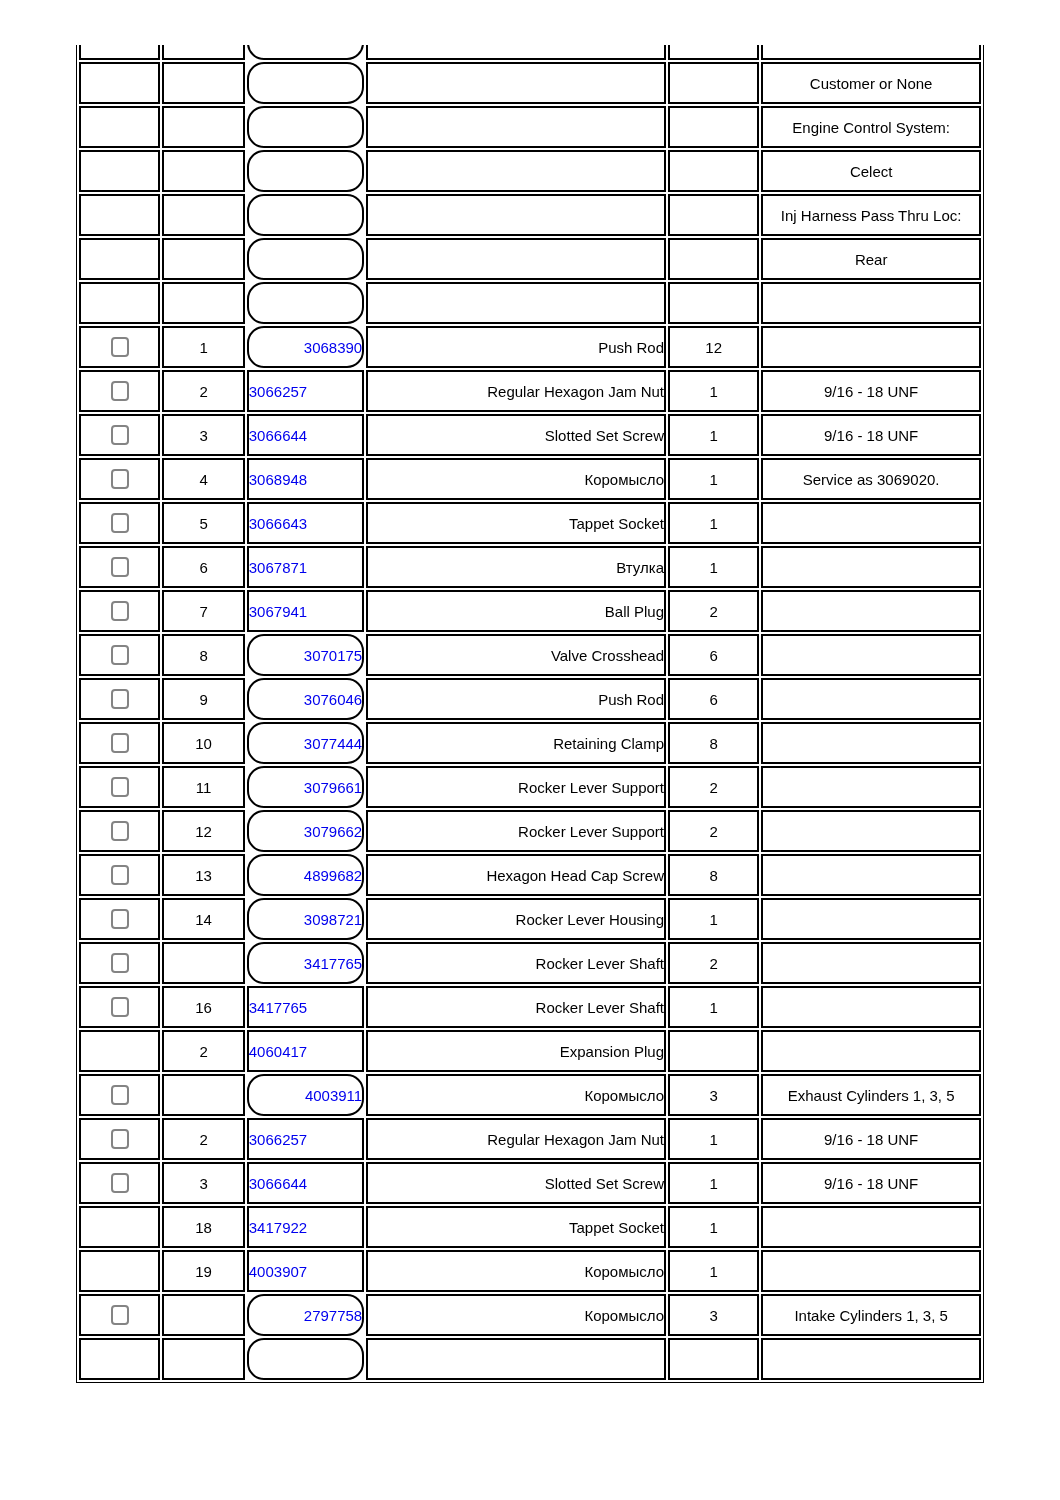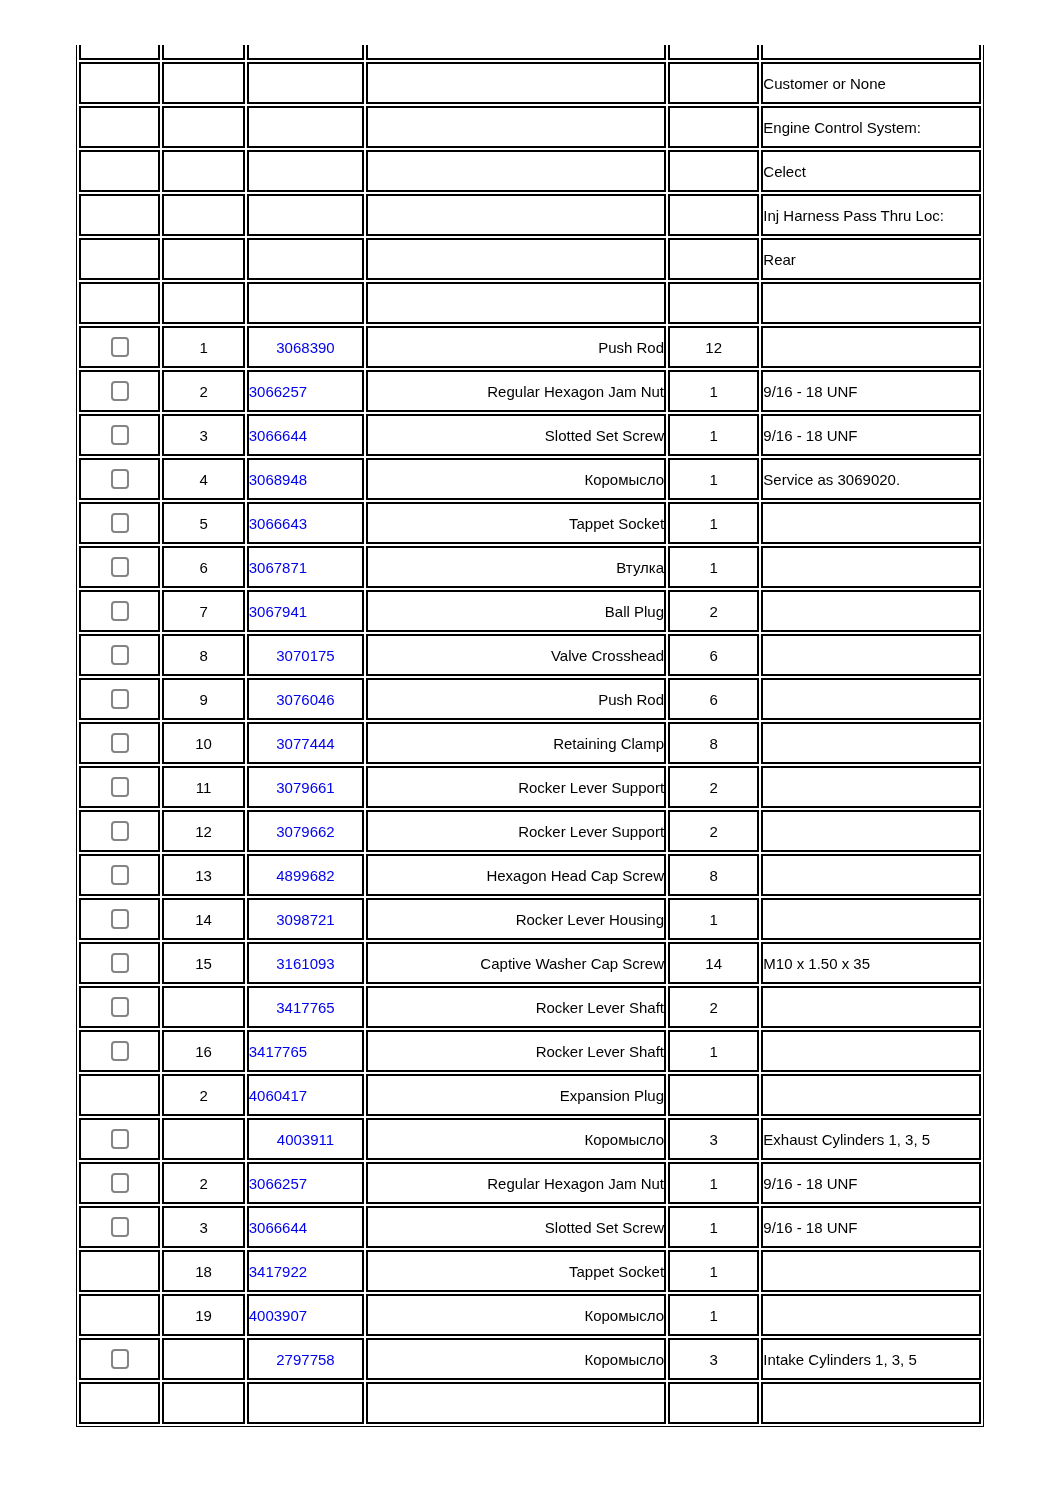--- a/index.html
+++ b/index.html
@@ -41,24 +41,24 @@
     background: #ffffff;
     font-size: 15px;
     color: #000000;
     vertical-align: middle;
     overflow: hidden;
     white-space: nowrap;
   }
   td.c-check  { width: 82px;  text-align: center; }
   td.c-item   { width: 83px;  text-align: center; }
   td.c-part   { width: 118px; text-align: left; padding: 0 7px; }
-  td.c-part.align-left { text-align: center; }
+  td.c-part.align-left { text-align: right; border-radius: 17px; }
   td.c-desc   { width: 301px; text-align: right; padding: 0 9px; }
   td.c-qty    { width: 92px;  text-align: center; }
-  td.c-remark { width: 220px; text-align: left; padding: 0 7px; margin-top: 11px; }
+  td.c-remark { width: 220px; text-align: center; padding: 0 7px; margin-top: 11px; }
   a.part-link {
     color: var(--link-color, #0000EE);
     text-decoration: none;
     cursor: pointer;
   }
   .checkbox {
     display: inline-block;
     width: 14px;
     height: 16px;
     border: 2px solid #848484;
@@ -238,28 +238,20 @@
           <tr>
     <td class="c-check"><span class="checkbox"></span></td>
     <td class="c-item">14</td>
     <td class="c-part align-left"><a class="part-link" href="#">3098721</a></td>
     <td class="c-desc">Rocker Lever Housing</td>
     <td class="c-qty">1</td>
     <td class="c-remark"></td>
   </tr>
           <tr>
     <td class="c-check"><span class="checkbox"></span></td>
-    <td class="c-item">15</td>
-    <td class="c-part align-left"><a class="part-link" href="#">3161093</a></td>
-    <td class="c-desc">Captive Washer Cap Screw</td>
-    <td class="c-qty">14</td>
-    <td class="c-remark">M10 x 1.50 x 35</td>
-  </tr>
-          <tr>
-    <td class="c-check"><span class="checkbox"></span></td>
     <td class="c-item"></td>
     <td class="c-part align-left"><a class="part-link" href="#">3417765</a></td>
     <td class="c-desc">Rocker Lever Shaft</td>
     <td class="c-qty">2</td>
     <td class="c-remark"></td>
   </tr>
           <tr>
     <td class="c-check"><span class="checkbox"></span></td>
     <td class="c-item">16</td>
     <td class="c-part"><a class="part-link" href="#">3417765</a></td>

